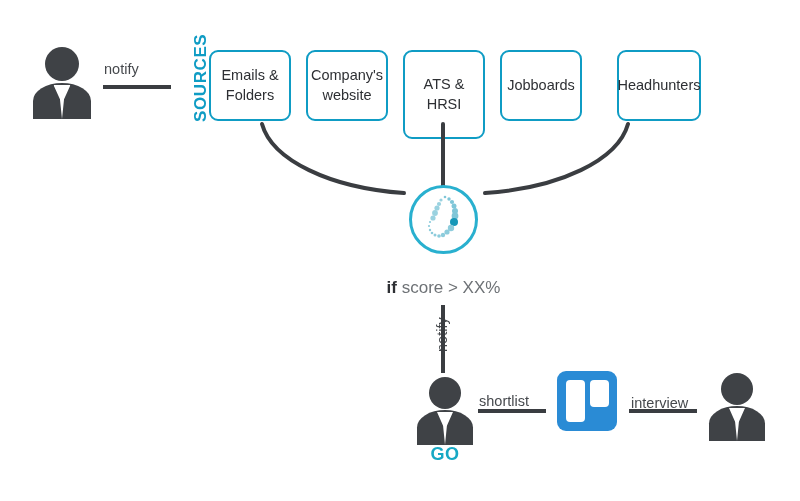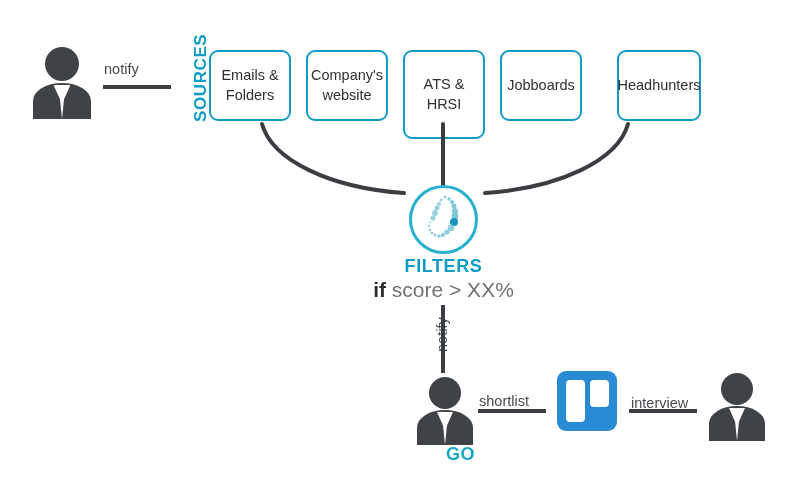--- a/index.html
+++ b/index.html
@@ -106,21 +106,21 @@
     position: absolute;
     color: #0f9cc4;
     font-weight: bold;
     font-size: 18px;
     letter-spacing: 0.6px;
     text-align: center;
     white-space: nowrap;
   }
   .filters-sub {
     position: absolute;
-    font-size: 21px;
+    font-size: 17px;
     color: #6e7276;
     text-align: center;
     white-space: nowrap;
   }
   .filters-sub b { color: #2d2f33; }
 
   
   .trello {
     position: absolute;
     background: #2a8bd5;
@@ -210,35 +210,34 @@
       <g fill="#9ad2e0">
         <circle cx="21" cy="30" r="2.6"></circle>
         <circle cx="23" cy="25" r="2.9"></circle>
         <circle cx="25" cy="20" r="2.6"></circle>
         <circle cx="27" cy="16" r="2.1"></circle>
         <circle cx="29" cy="12" r="1.6"></circle>
       </g>
     </svg>
   </div>
 
-  <div class="filters-title" style="left:383px; top:256px; width:121px;">FILTERS</div>
 
   <div class="filters-sub" style="left:363px; top:278px; width:161px;">
     <b>if</b><span> score &gt; XX%</span>
   </div>
 
   <div class="vlabel" style="left:434px; top:352px;">notify</div>
   <div class="edge-line" style="left:441px; top:305px; width:4px; height:68px;"></div>
 
   <div class="person" style="left:417px; top:377px; width:56px; height:68px;">
     <div class="head" style="width:32px; height:32px; top:0;"></div>
     <div class="body" style="height:35px;"></div>
     <div class="collar" style="width:16px; height:33px;"></div>
   </div>
-  <div class="go-label" style="left:415px; top:444px; width:60px;text-align:right;">GO</div>
+  <div class="go-label" style="left:415px; top:444px; width:60px;">GO</div>
 
   <div class="edge-label" style="left:479px; top:385px;margin-top:8px;">shortlist</div>
   <div class="edge-line" style="left:478px; top:409px; width:68px; height:4px;"></div>
 
   <div class="trello" style="left:557px; top:371px; width:60px; height:60px;">
     <div class="card" style="left:9px; top:9px; width:19px; height:42px;"></div>
     <div class="card" style="left:33px; top:9px; width:19px; height:27px;"></div>
   </div>
 
   <div class="edge-label" style="left:631px; top:395px;">interview</div>

